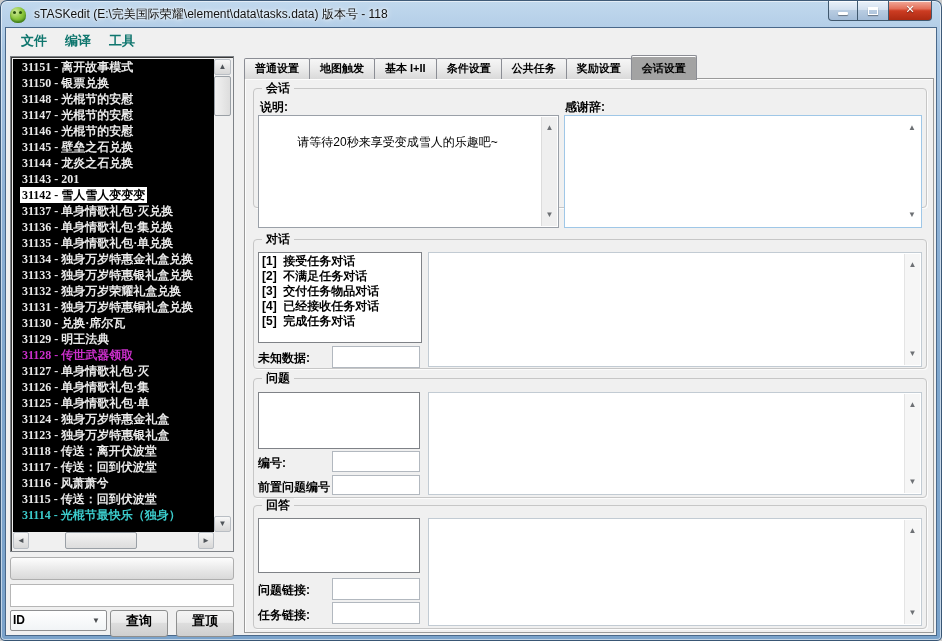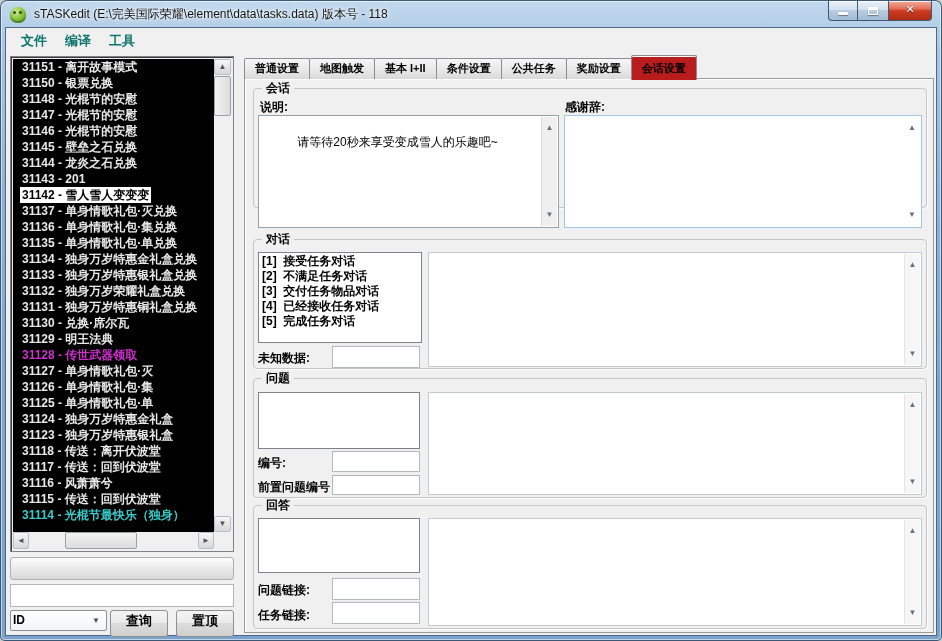--- a/index.html
+++ b/index.html
@@ -35,21 +35,21 @@
   .client{position:absolute;left:6px;top:28px;width:930px;height:607px;background:#f0f0f0;
     box-shadow:0 0 0 1px #49688a;}
   .menubar{position:absolute;left:0;top:0;right:0;height:26px;display:flex;align-items:center;padding-left:6px;}
   .menu-item{font-size:13px;font-weight:bold;color:#0f766e;padding:2px 9px;}
   
   .list-frame{position:absolute;left:4px;top:28px;width:224px;height:496px;background:#f0f0f0;
     border:1px solid #7e8287;box-shadow:inset 1px 1px 0 #3a3a3a;}
   .list-content{position:absolute;left:2px;top:2px;right:19px;bottom:19px;background:#000;overflow:hidden;}
   .task-row{height:16px;line-height:16px;font-size:12px;font-weight:bold;color:#e9e9e9;
     white-space:nowrap;padding-left:7px;}
-  .task-row .txt{display:inline-block;padding:0 2px;}
+  .task-row .txt{display:inline-block;padding:0 2px;font-family:Liberation Serif, serif;}
   .task-row.selected .txt{background:#fff;color:#000;}
   .task-row.magenta{color:#cc2fcc;}
   .task-row.cyan{color:#3bcaca;}
   .vscroll{position:absolute;top:2px;right:2px;width:17px;bottom:19px;background:#f0f0f0;}
   .hscroll{position:absolute;left:2px;bottom:2px;right:19px;height:17px;background:#f0f0f0;}
   .scroll-btn{position:absolute;background:linear-gradient(180deg,#f7f7f7,#e6e6e6 50%,#d8d8d8);
     border:1px solid #b9bec4;border-radius:2px;color:#4f5approx3;display:flex;align-items:center;justify-content:center;}
   .scroll-btn,.scroll-thumb{color:#50555a;font-size:8px;line-height:1;}
   .vscroll .up{left:0;right:0;top:0;height:16px;}
   .vscroll .down{left:0;right:0;bottom:0;height:16px;}
@@ -72,21 +72,21 @@
   .push-btn{position:absolute;top:582px;height:27px;border:1px solid #8e8f8f;border-radius:3px;
     background:linear-gradient(180deg,#f4f4f4,#ebebeb 45%,#dddddd 50%,#cfcfcf);
     font-size:13px;font-weight:bold;text-align:center;line-height:19px;}
   .btn-query{left:104px;width:58px;}
   .btn-pin{left:170px;width:58px;}
   
   .tabstrip{position:absolute;left:238px;top:28px;height:23px;display:flex;align-items:flex-end;z-index:2;}
   .tab{height:21px;line-height:19px;padding:0 10px;font-size:11px;font-weight:bold;white-space:pre;
     background:linear-gradient(180deg,#f6f6f6,#eaeaea 50%,#d9d9d9);border:1px solid #8b8d94;
     border-bottom:none;border-radius:2px 2px 0 0;margin-right:-1px;position:relative;z-index:1;}
-  .tab.active{height:25px;line-height:24px;background:#b91c1c;z-index:3;margin-bottom:-1px;
+  .tab.active{height:25px;line-height:24px;background:#a3a3a3;z-index:3;margin-bottom:-1px;
     box-shadow:inset 0 1px 0 #fff;}
   .panel{position:absolute;left:238px;top:50px;width:690px;height:555px;background:#f0f0f0;
     border:1px solid #9a9a9a;box-shadow:inset 1px 1px 0 #fdfdfd;}
   .group{position:absolute;left:8px;width:674px;border:1px solid #c6c6c6;border-radius:4px;
     box-shadow:1px 1px 0 rgba(255,255,255,.8);}
   .group-title{position:absolute;top:-8px;left:8px;background:#f0f0f0;padding:0 4px;font-size:12px;
     font-weight:bold;line-height:14px;}
   .g-session{top:9px;height:120px;}
   .g-dialog{top:160px;height:130px;}
   .g-question{top:299px;height:120px;}

